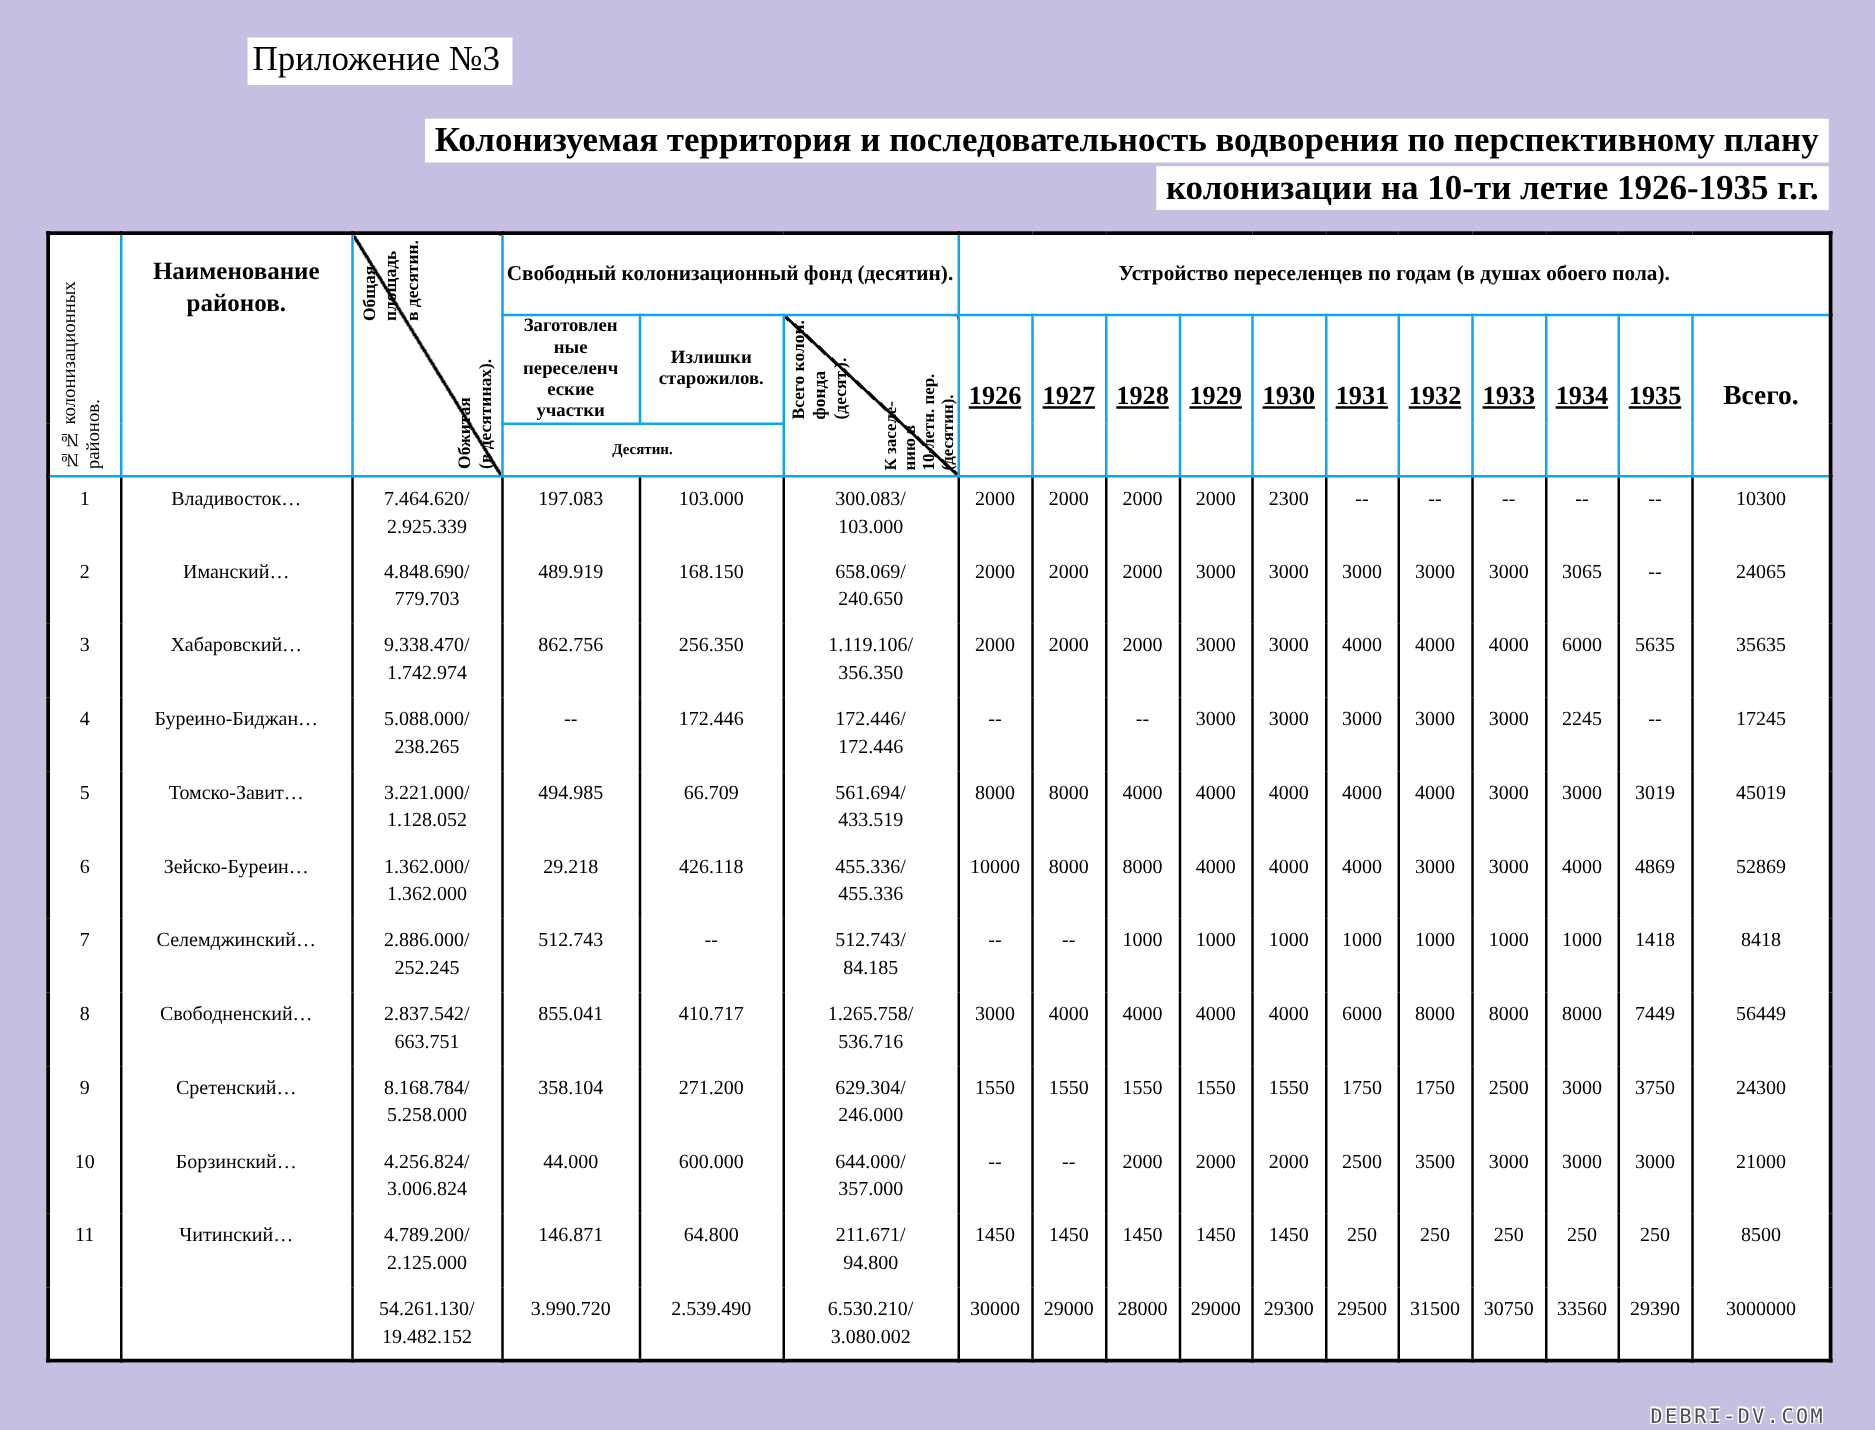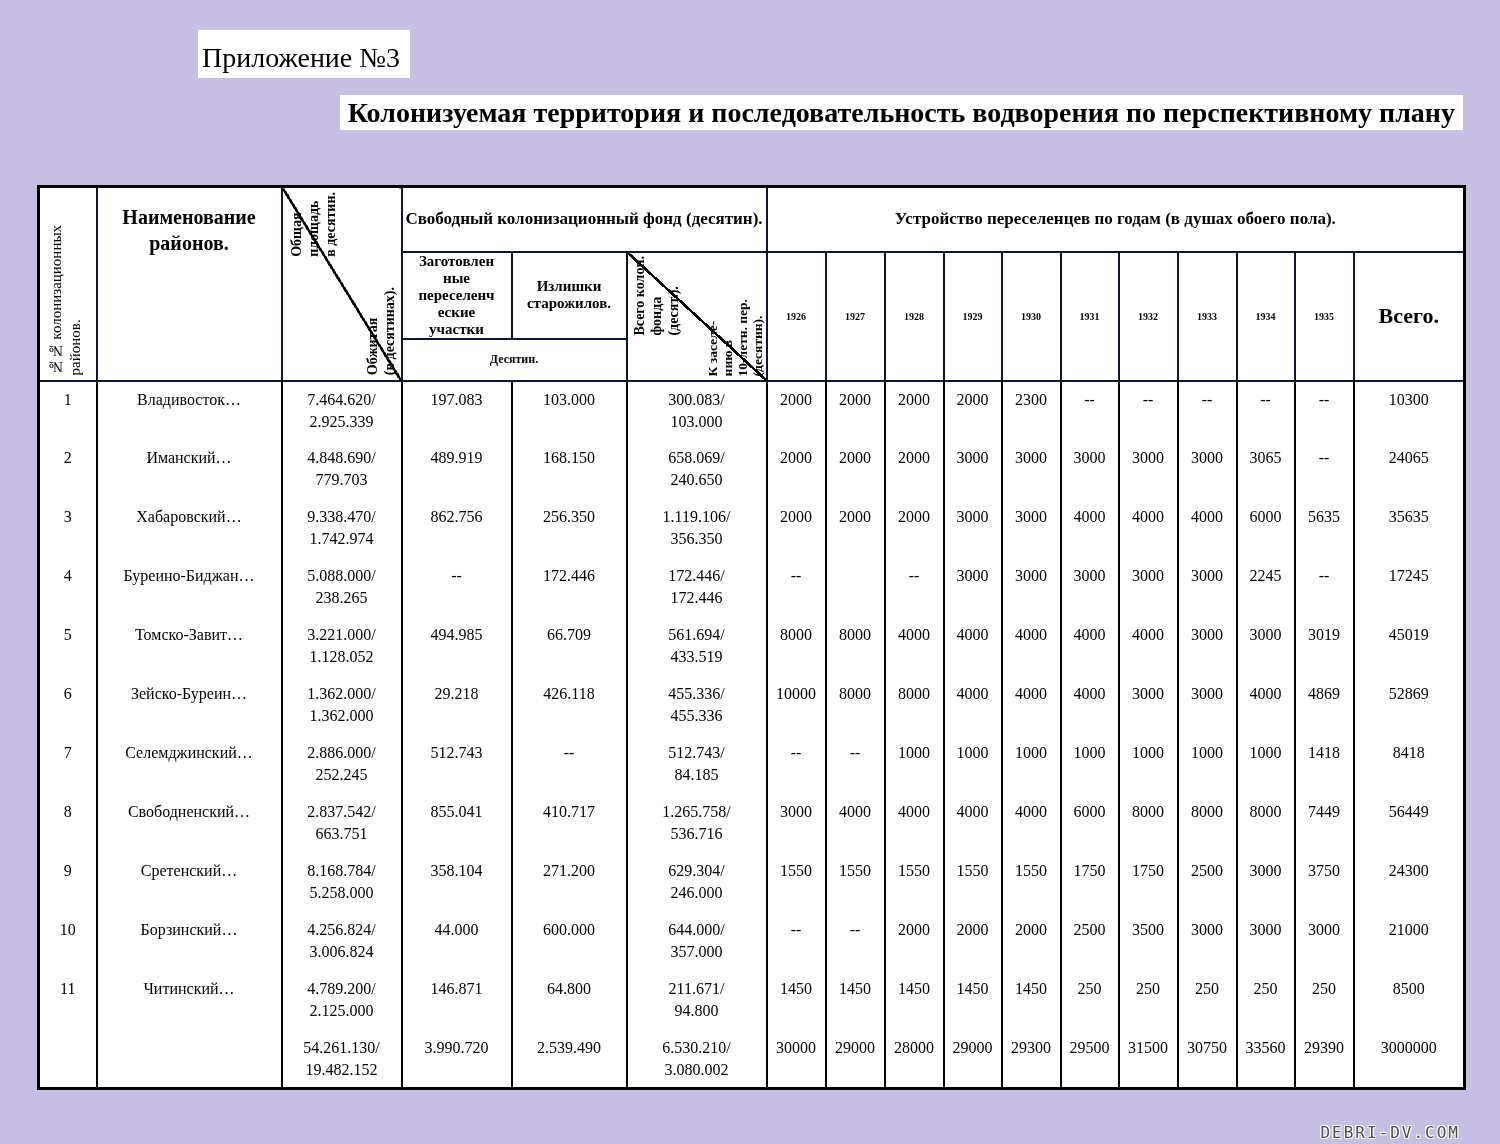--- a/index.html
+++ b/index.html
@@ -8,37 +8,37 @@
     background:#c7bfe1;
     font-family:"Liberation Serif","DejaVu Serif",serif;
     color:#000;
     position:relative;
     overflow:hidden;
   }
   .appendix{
     position:absolute;left:198px;top:30px;
     font-size:28px;
     background:#fff;
-    padding:12px 10px 4px 4px;
+    padding:2px 10px 4px 4px;
   }
   .title-block{
     position:absolute;left:37px;top:94px;width:1426px;
     text-align:right;
     font-weight:bold;font-size:28px;line-height:38px;
   }
   .title-line span{background:#fff;padding:2px 8px;}
   .table-wrap{position:absolute;left:37px;top:185px;}
   table{
     border-collapse:collapse;table-layout:fixed;
     width:1426px;height:905px;
     background:#fff;
     border:3px solid #000;
   }
   th{
-    border:2px solid #0f172a;
+    border:2px solid #0ea5e9;
     padding:0;
     font-weight:bold;
     white-space:pre-line;
     position:relative;
     vertical-align:middle;
     text-align:center;
   }
   td{
     border-left:2px solid #000;border-right:2px solid #000;
     border-top:0;border-bottom:0;
@@ -46,21 +46,21 @@
     text-align:center;vertical-align:top;
     font-size:16px;line-height:22px;
     white-space:pre-line;
   }
   tr.hr1{height:65px;} tr.hr2{height:80px;margin-left:45px;} tr.hr3{height:42px;}
   tbody tr{height:59px;}
   .h-name{font-size:20px;line-height:26px;vertical-align:top;padding-top:16px;}
   .h-group{font-size:17px;text-align:center;}
   .h-sub{font-size:15px;line-height:17px;font-weight:bold;}
   .h-des{font-size:12px;}
-  .h-year{font-size:10px;}
+  .h-year{font-size:21px;text-decoration:underline;}
   .h-total{font-size:22px;}
   .diag{
     background-image:linear-gradient(to top right,
       transparent calc(50% - 1.3px),
       #000 calc(50% - 1.3px),
       #000 calc(50% + 1.3px),
       transparent calc(50% + 1.3px));
   }
   .vtext{
     position:absolute;
@@ -85,20 +85,21 @@
     text-shadow:1px 1px 0 #fff,-1px -1px 0 #fff,1px -1px 0 #fff,-1px 1px 0 #fff;
   }
 </style>
 </head>
 <body>
 
 <div class="appendix">Приложение №3</div>
 
 <div class="title-block">
   <div class="title-line"><span>Колонизуемая территория и последовательность водворения по перспективному плану</span></div>
+  <div class="title-line"><span>колонизации на 10-ти летие 1926-1935 г.г.</span></div>
 </div>
 
 <div class="table-wrap">
 <table>
   <colgroup>
     <col style="width:58px">
         <col style="width:185px">
         <col style="width:120px">
     <col style="width:110px">
         <col style="width:115px">

